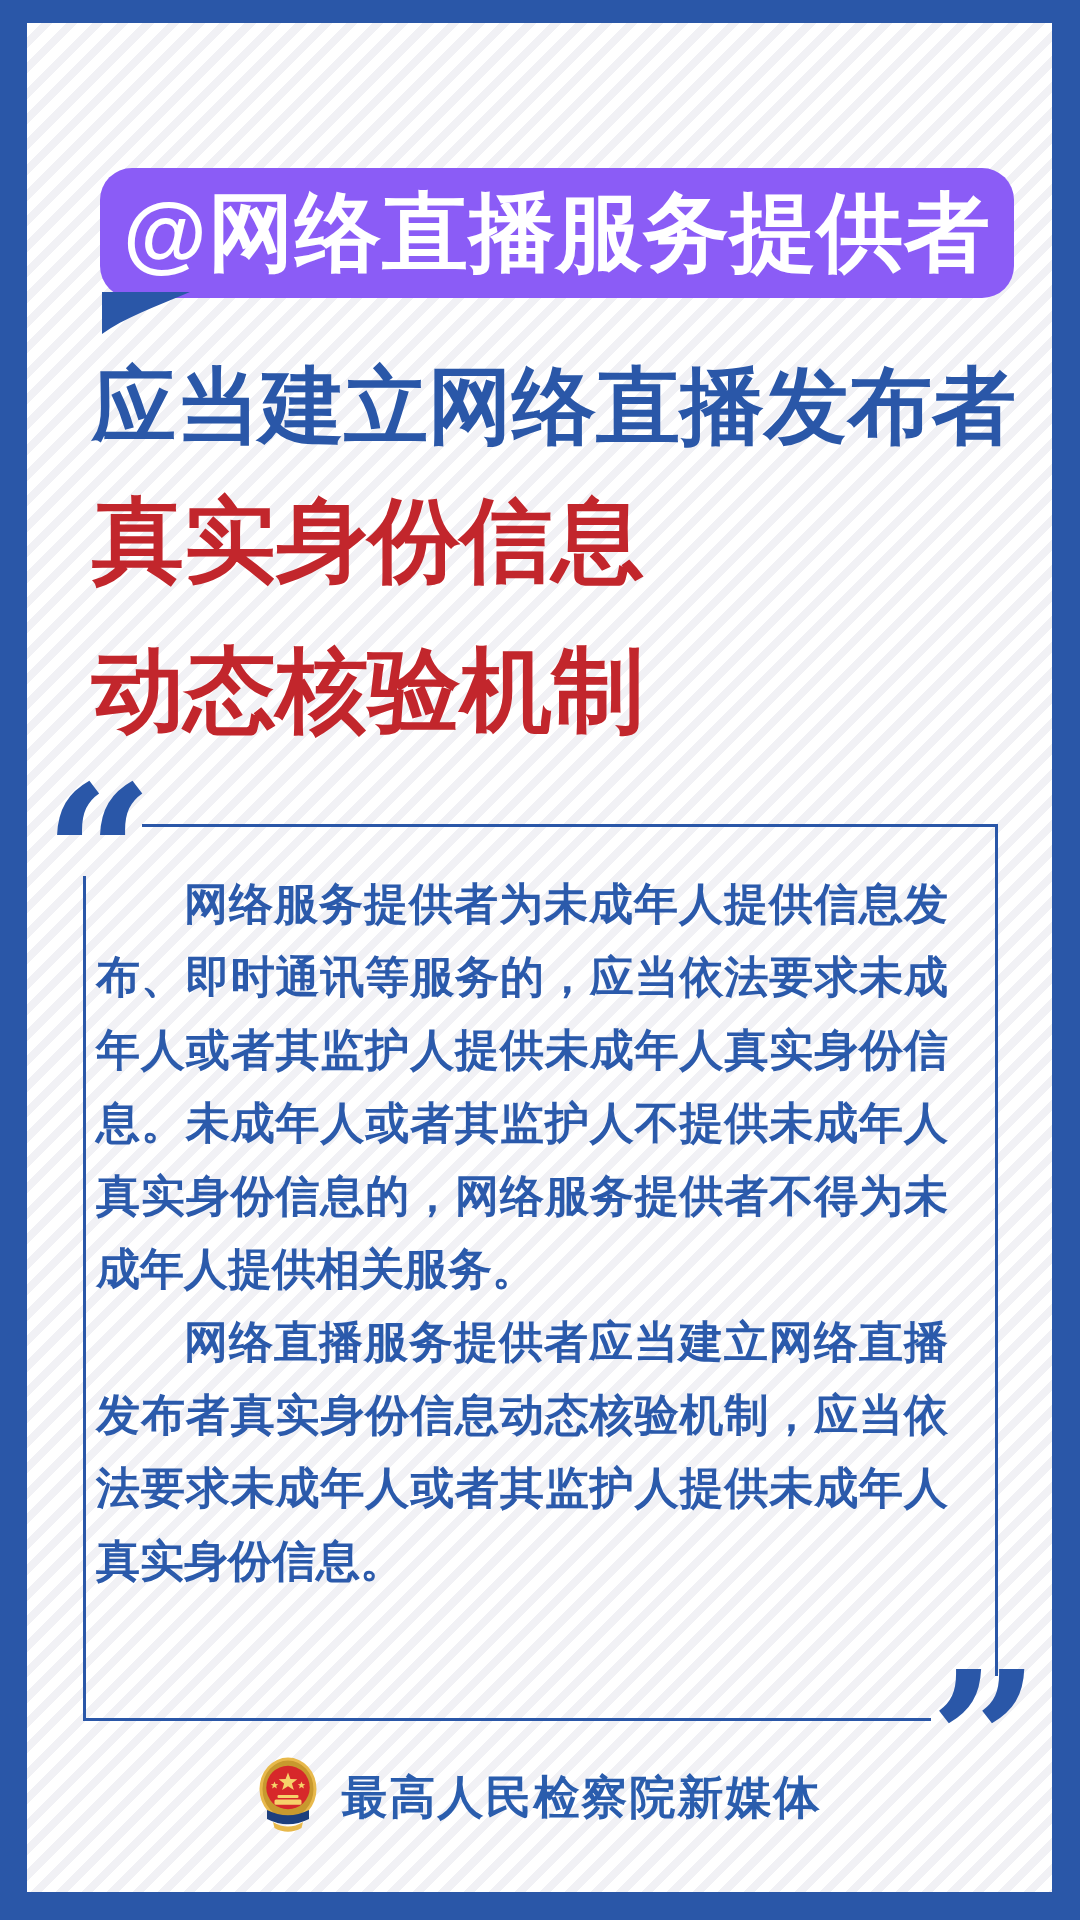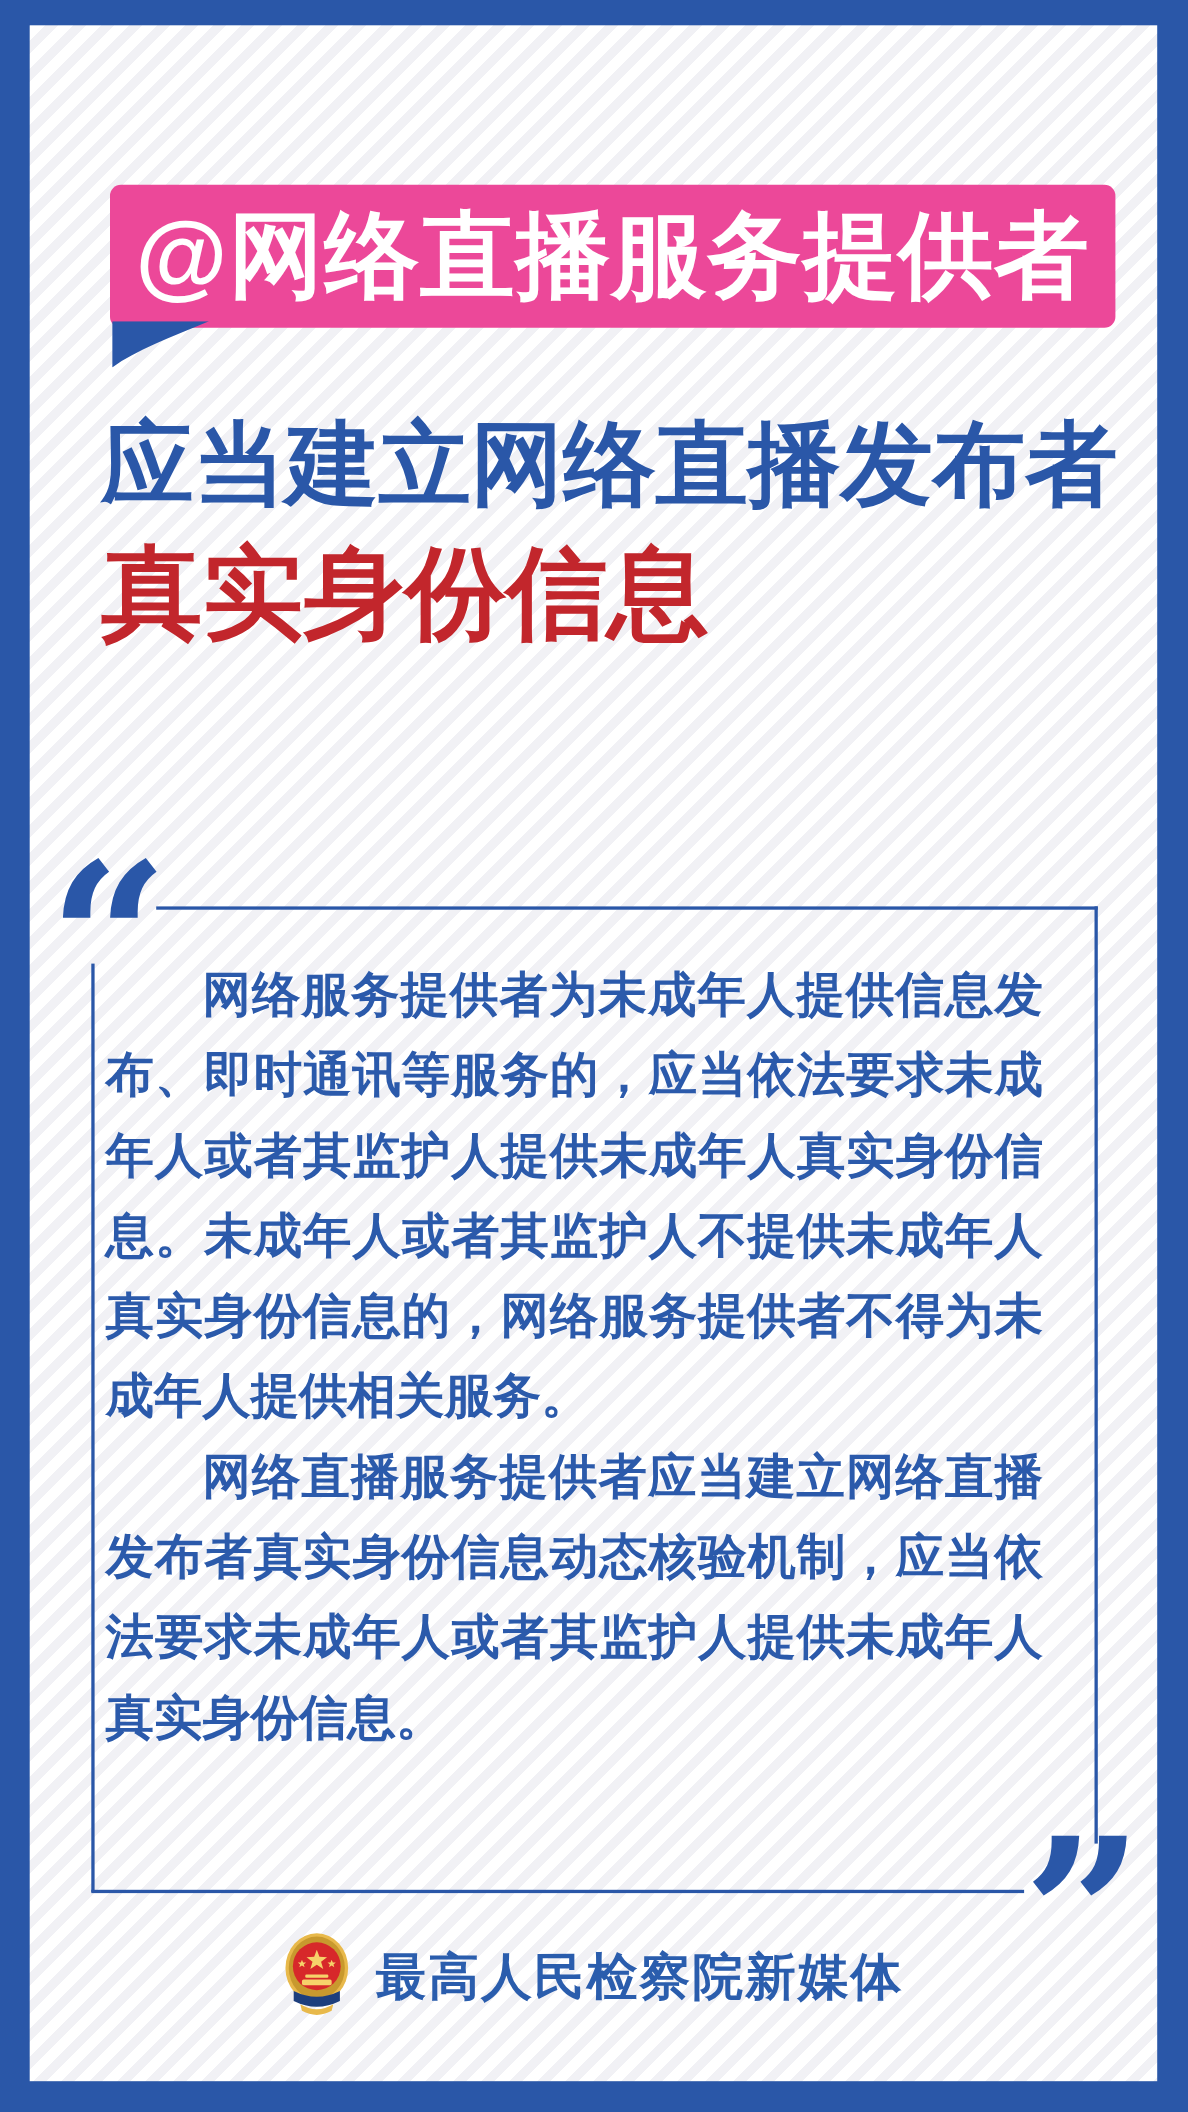--- a/index.html
+++ b/index.html
@@ -13,32 +13,32 @@
   }
   .inner{
     position:absolute;
     left:27px;top:23px;width:1025px;height:1869px;
     background:
       repeating-linear-gradient(135deg,#ffffff 0px,#ffffff 10px,#f1f1f5 10px,#f1f1f5 18px);
   }
   
   .bubble{
     position:absolute;left:100px;top:168px;width:914px;height:130px;
-    background:#ec4899;border-radius:10px;
+    background:#8b5cf6;border-radius:32px;
     display:flex;align-items:center;justify-content:center;
   }
   .bubble-text{
     color:#ffffff;font-size:86px;font-weight:900;letter-spacing:1px;
     font-family:"Liberation Sans", sans-serif;white-space:nowrap;
   }
   .bubble-tail{position:absolute;left:102px;top:292px;width:88px;height:42px;}
   
   .h-blue{
     position:absolute;left:92px;top:360px;
-    color:#2a57a8;font-size:84px;font-weight:900;line-height:1.1;white-space:nowrap;margin-top:16px;
+    color:#2a57a8;font-size:84px;font-weight:900;line-height:1.1;white-space:nowrap;
   }
   .h-red1{
     position:absolute;left:92px;top:488px;
     color:#c2262c;font-size:92px;font-weight:900;line-height:1.15;white-space:nowrap;
   }
   .h-red2{
     position:absolute;left:92px;top:638px;
     color:#c2262c;font-size:92px;font-weight:900;line-height:1.15;white-space:nowrap;
   }
   
@@ -87,20 +87,21 @@
 
   <div class="bubble">
     <span class="bubble-text">@网络直播服务提供者</span>
   </div>
   <svg class="bubble-tail" viewBox="0 0 88 42">
     <path d="M0 0 L88 0 C52 15 22 26 0 42 Z" fill="#2a57a8"></path>
   </svg>
 
   <div class="h-blue">应当建立网络直播发布者</div>
   <div class="h-red1">真实身份信息</div>
+  <div class="h-red2">动态核验机制</div>
 
   <div class="quote-mark quote-open">“</div>
   <div class="quote-mark quote-close">”</div>
 
   <div class="bseg b-top"></div>
   <div class="bseg b-left"></div>
   <div class="bseg b-right"></div>
   <div class="bseg b-bottom"></div>
 
   <div class="quote-body">

